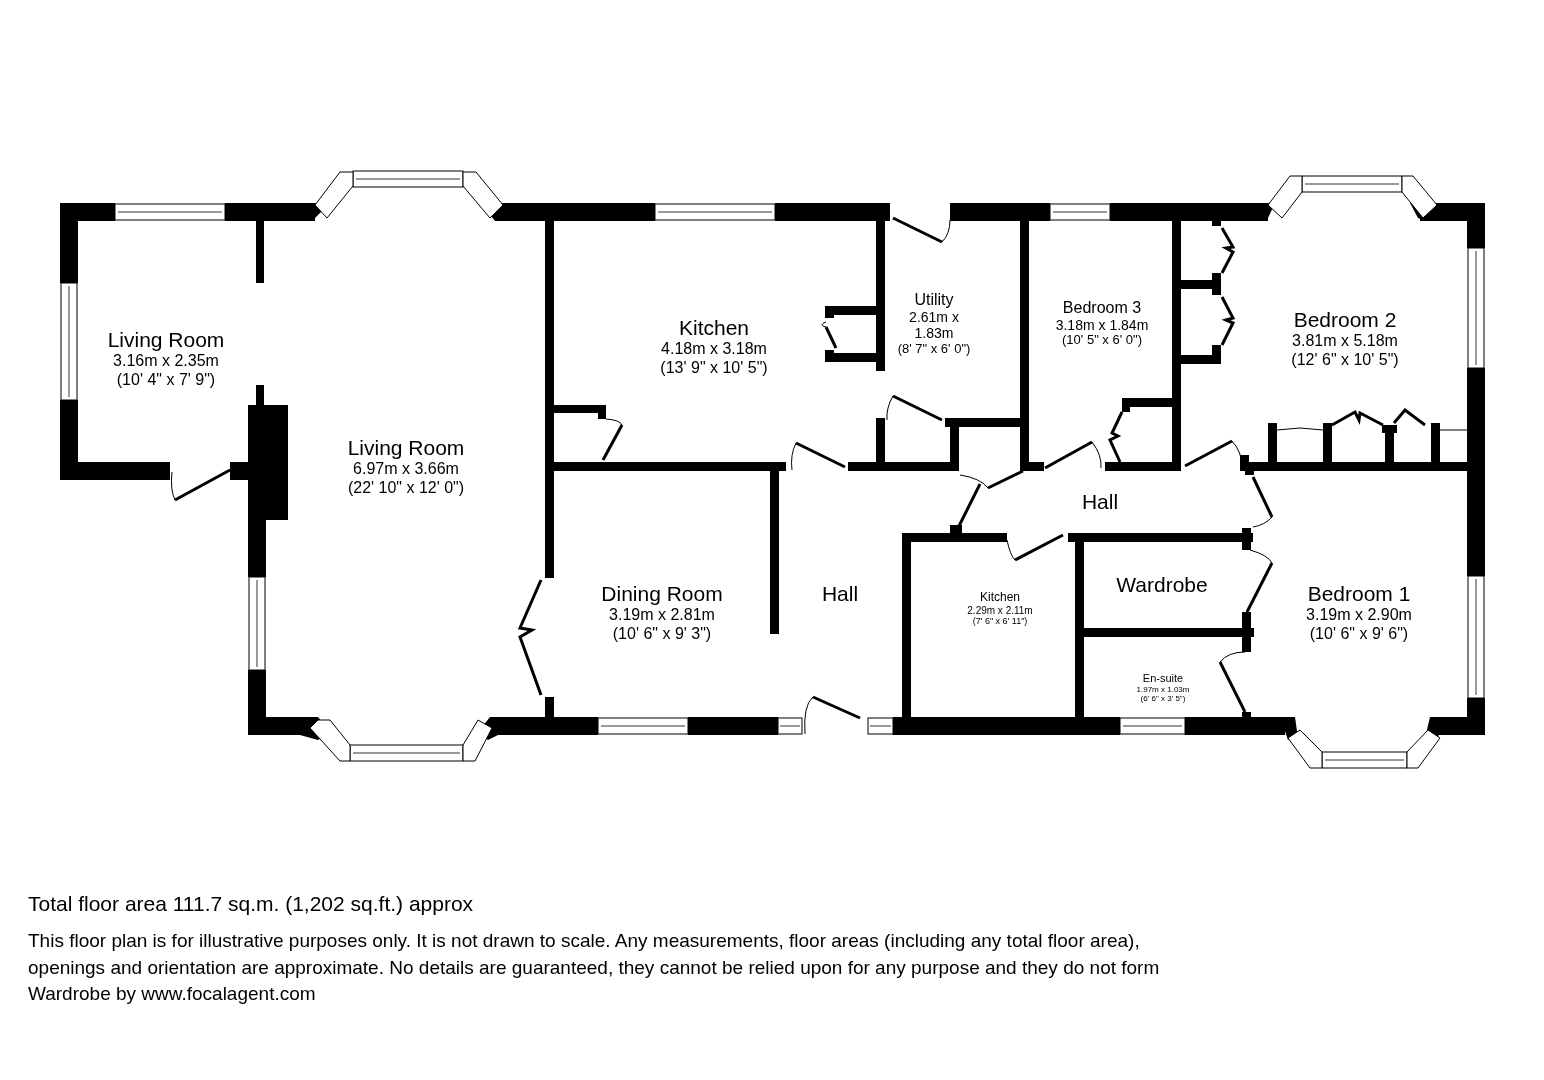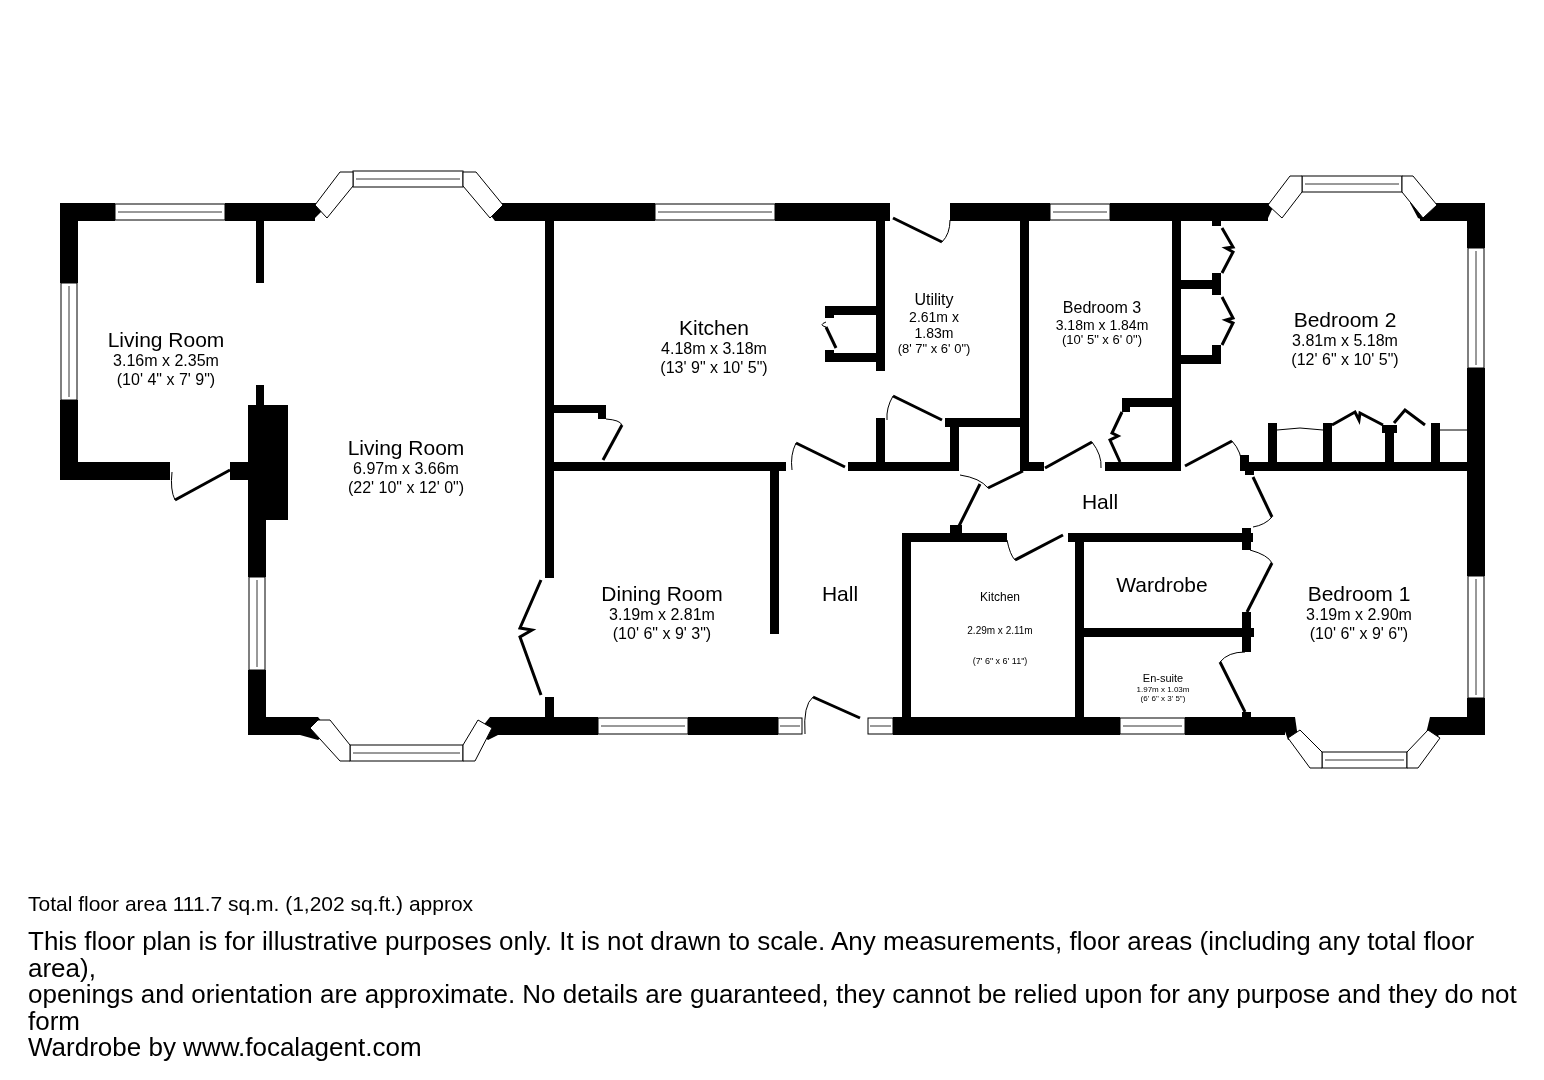--- a/index.html
+++ b/index.html
@@ -9,26 +9,26 @@
   .win { fill: #fff; stroke: #000; stroke-width: 1; }
   .winline { stroke: #000; stroke-width: 0.8; fill: none; }
   .door { stroke: #000; stroke-width: 3; fill: none; }
   .arc { stroke: #000; stroke-width: 1; fill: none; }
   .lbl { position: absolute; text-align: center; transform: translateX(-50%); line-height: 1.15; white-space: nowrap; }
   .lbl .name { font-size: 21px; display: block; }
   .lbl .dim { font-size: 16px; display: block; }
   .lbl.small .name { font-size: 16px; }
   .lbl.small .dim { font-size: 14px; }
   .lbl.tiny .name { font-size: 12px; }
-  .lbl.tiny .dim { font-size: 9px; margin-top: 20px; }
+  .lbl.tiny .dim { font-size: 9px; }
   .lbl.xtiny .name { font-size: 11px; }
   .lbl.xtiny .dim { font-size: 8px; }
   #footer { position: absolute; left: 28px; top: 892px; width: 1500px; }
   #total { font-size: 21px; margin: 0 0 12px 0; }
-  .disc { font-size: 26px; line-height: 26.5px; margin: 0; }
+  .disc { font-size: 19px; line-height: 26.5px; margin: 0; }
 </style>
 </head>
 <body>
 
 <svg id="plan" viewBox="0 0 1544 860" xmlns="http://www.w3.org/2000/svg">
 
   <g>
 
     <rect class="wall" x="60" y="203" width="55" height="18"></rect>
     <rect class="wall" x="225" y="203" width="90" height="18"></rect>

